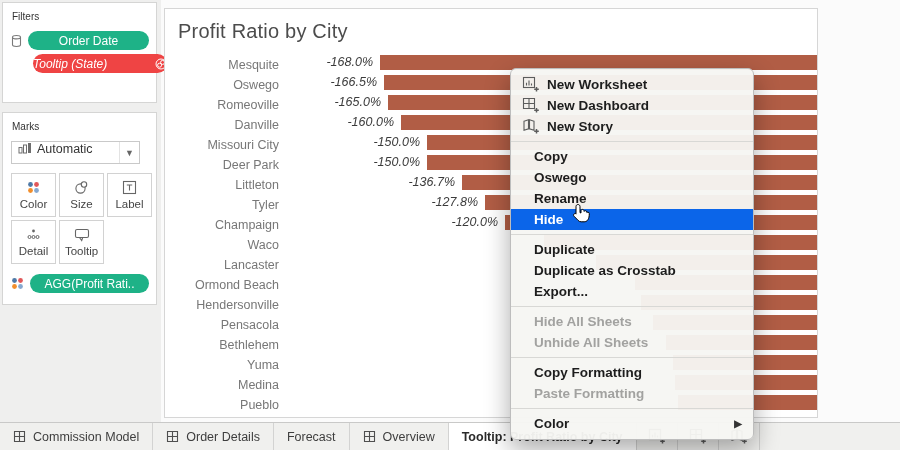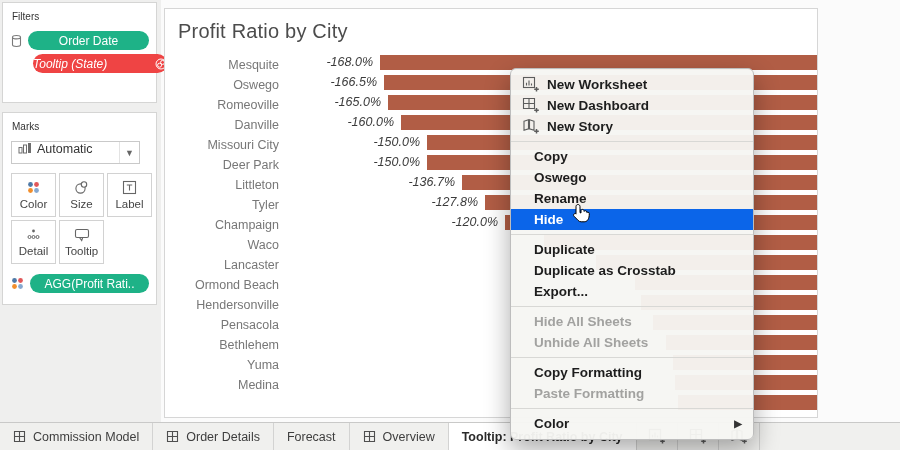--- a/index.html
+++ b/index.html
@@ -284,20 +284,21 @@
           </div>
         </div>
         <div class="crow">
           <span class="city">Medina</span>
           <div class="barzone">
             <span class="val"></span>
             <div class="bar" style="width: 142px; background: rgb(177, 93, 69);"></div>
           </div>
         </div>
         <div class="crow">
+          <span class="city">Pueblo</span>
           <div class="barzone">
             <span class="val"></span>
             <div class="bar" style="width: 139px; background: rgb(177, 93, 69);"></div>
           </div>
         </div>
       </div>
   </div>
 
   <div class="context-menu" id="context-menu">
       <div class="menu-item with-icon">

